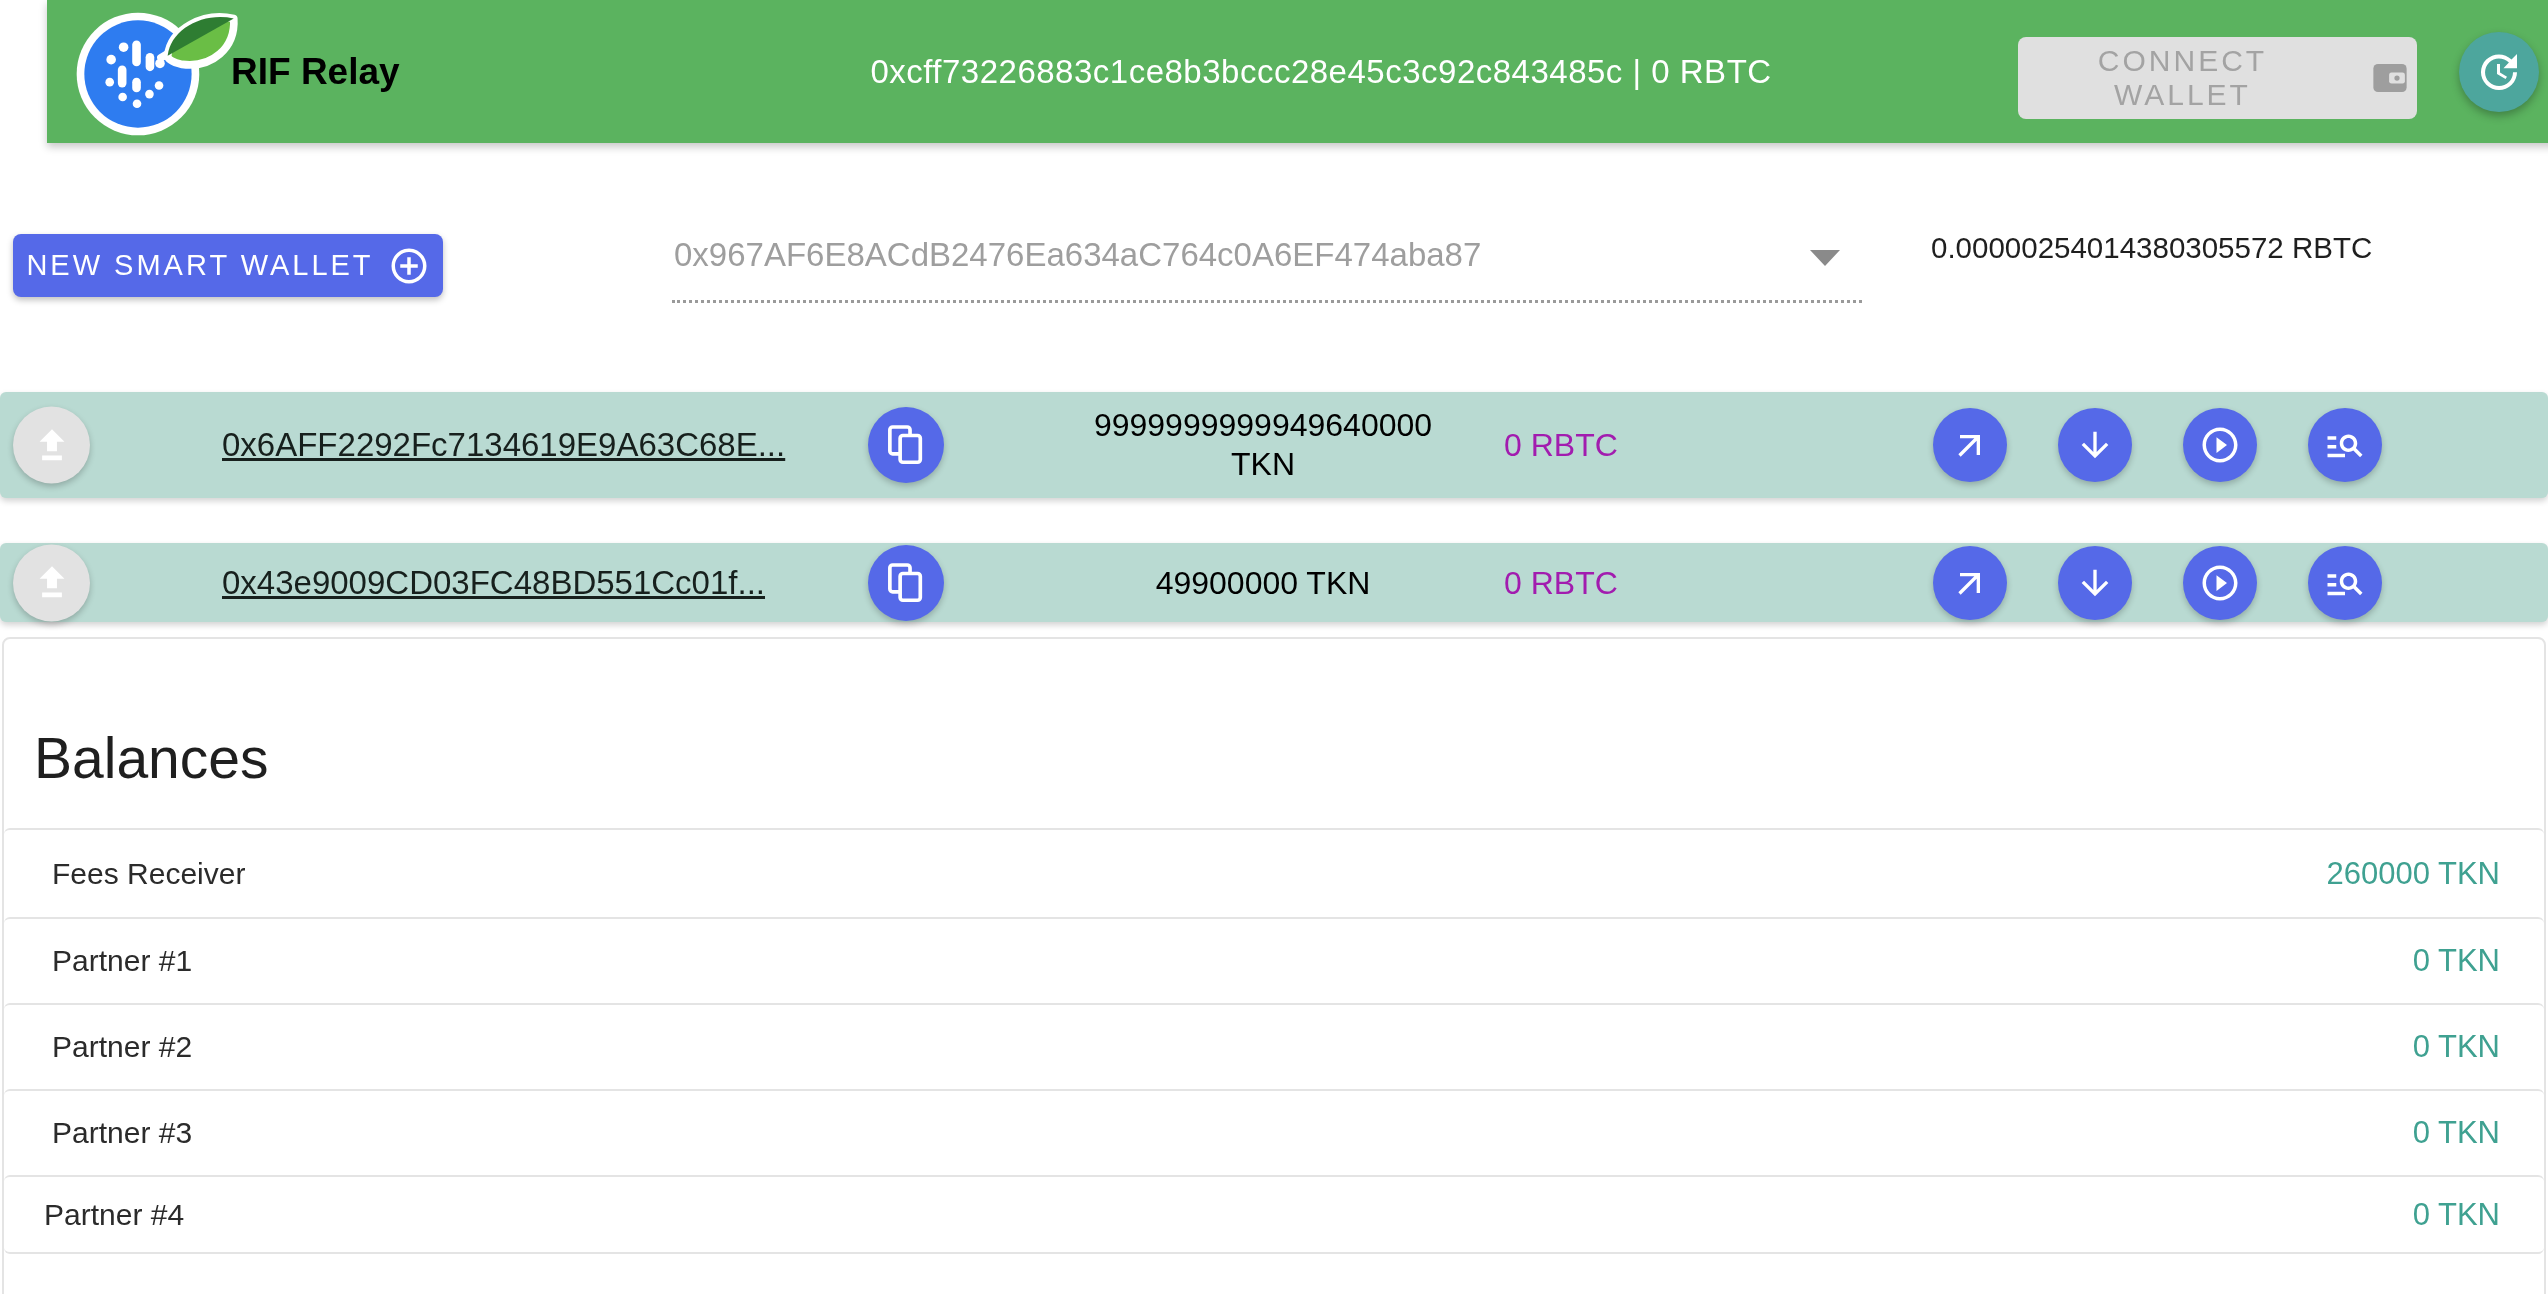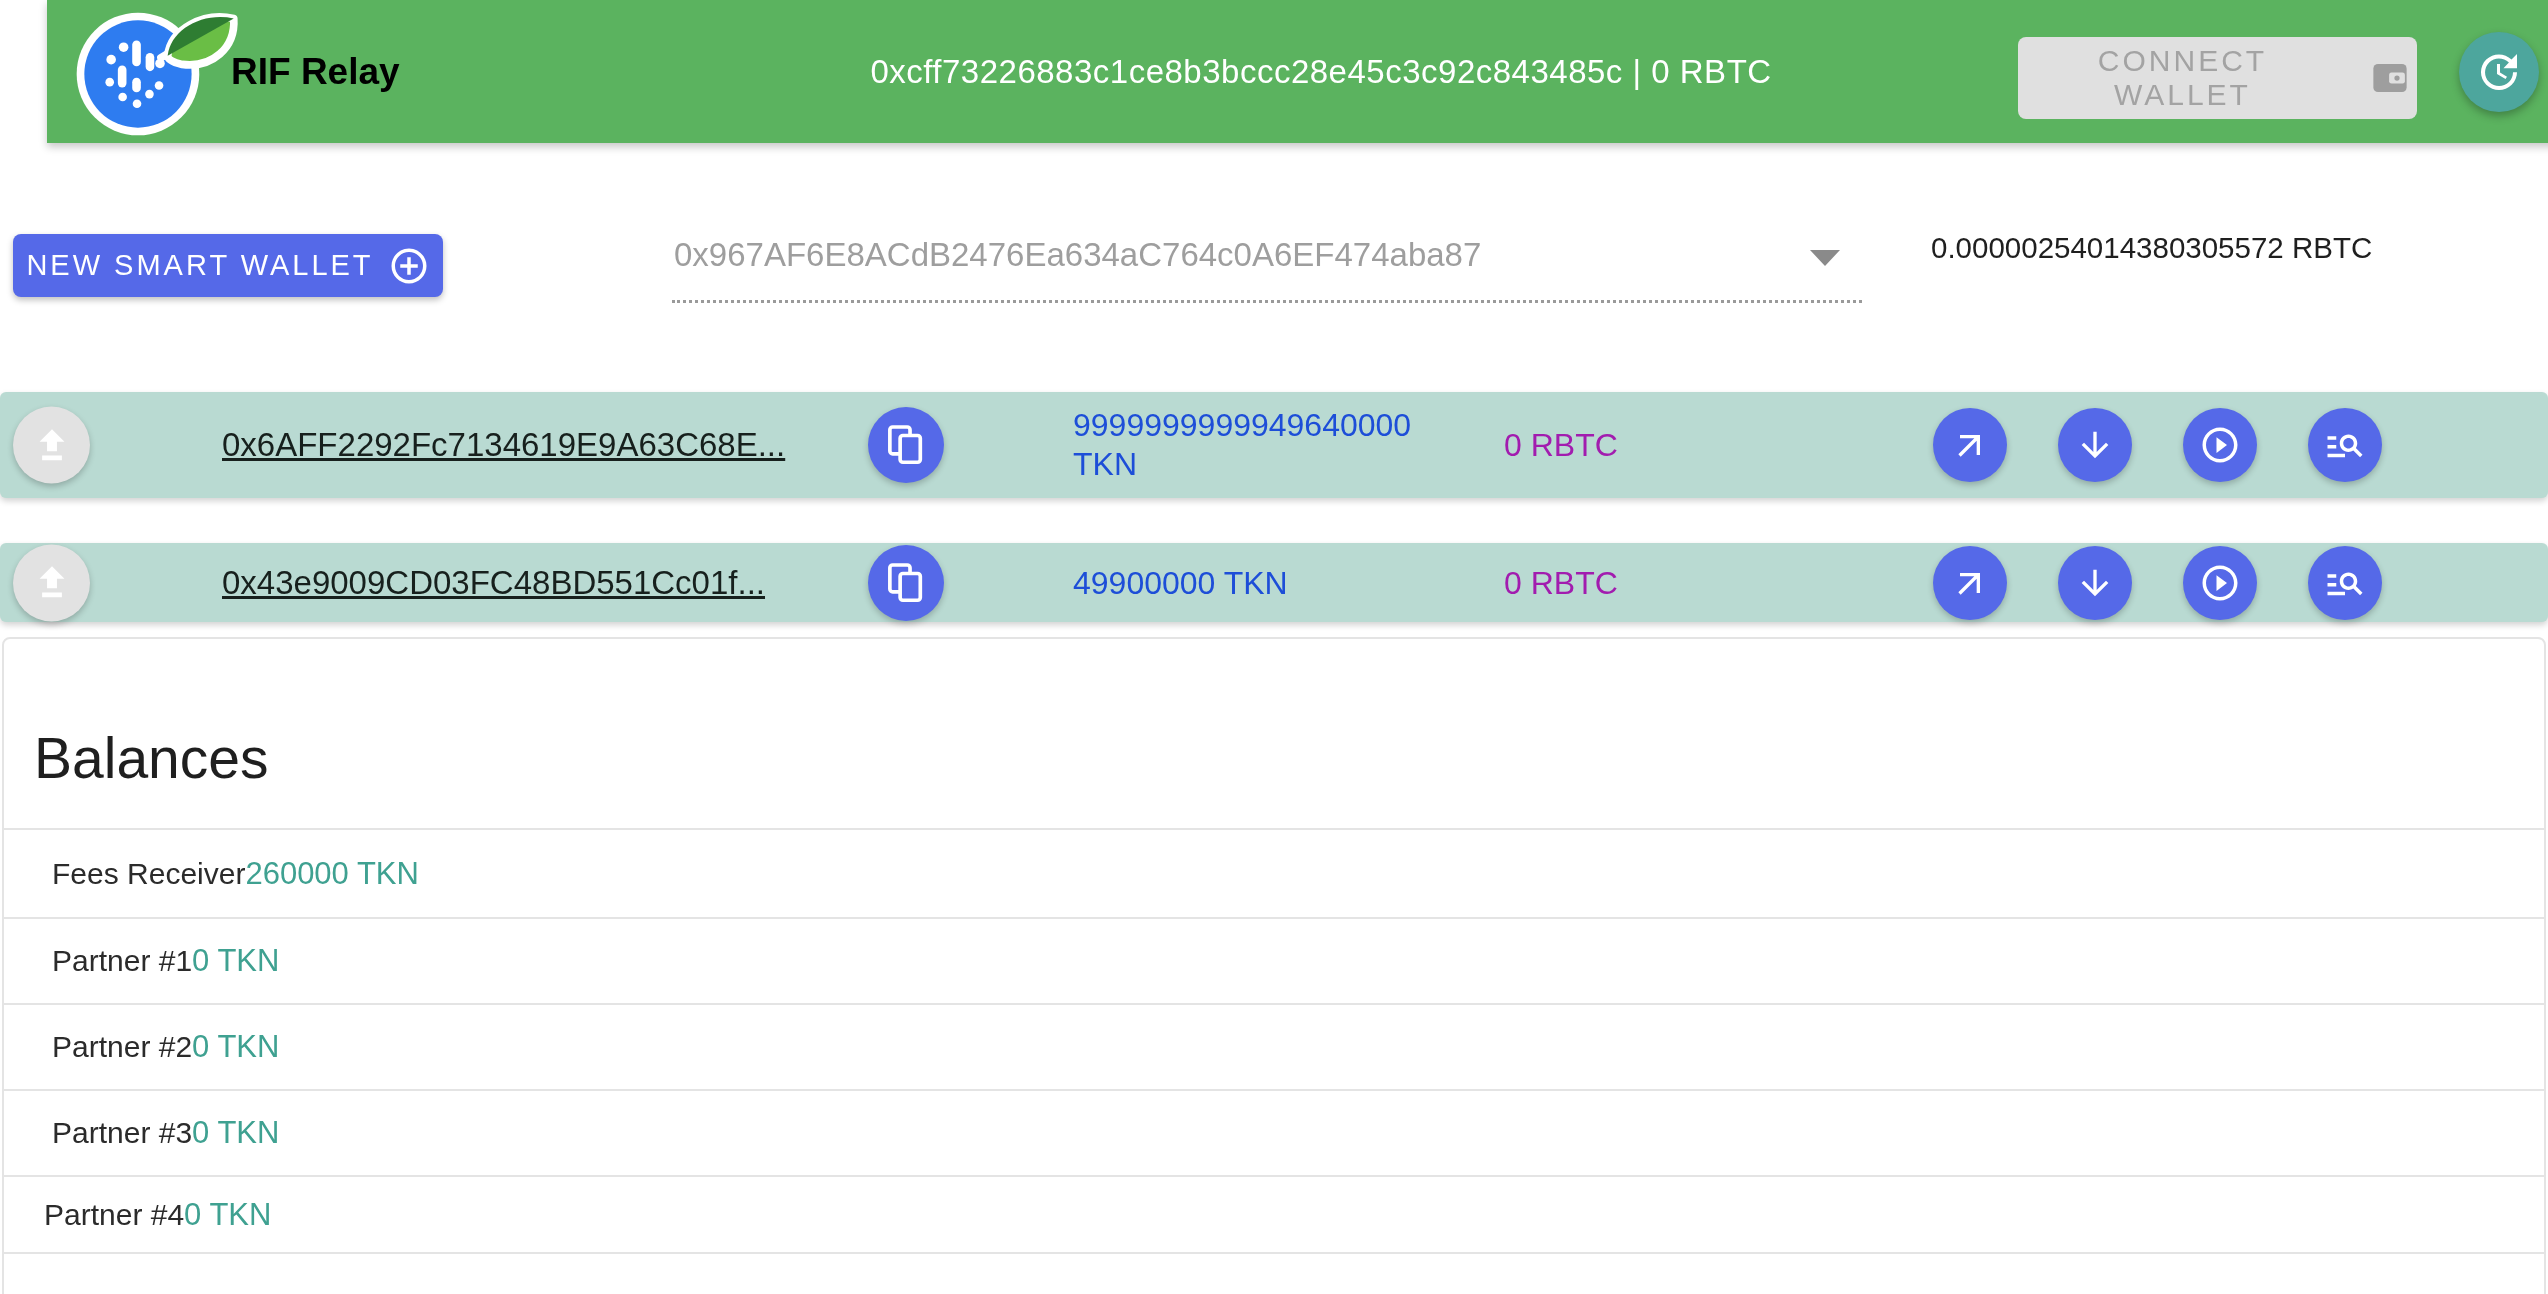--- a/index.html
+++ b/index.html
@@ -82,37 +82,37 @@
   .fab{
     border:none;border-radius:50%;display:flex;align-items:center;justify-content:center;
     box-shadow:0 3px 6px rgba(0,0,0,.22);cursor:pointer;padding:0;
   }
   .fab.blue{background:var(--primary-blue);}
   .fab.gray{background:#e2e2e2;}
   .upload-fab{left:13px;width:77px;height:77px;}
   .copy-fab{left:868px;width:76px;height:76px;}
   .copy-front{fill:var(--primary-blue);}
   .address{left:222px;font-size:33px;color:#17201d;white-space:nowrap;text-decoration:underline;}
-  .token-amount{left:1073px;width:380px;font-size:32px;line-height:39px;color:#1d4ed8;}
+  .token-amount{left:1073px;width:380px;font-size:32px;line-height:39px;color:#000000;text-align:center;}
   .rbtc-amount{left:1504px;font-size:32px;color:#a21caf;white-space:nowrap;}
   .act-1{left:1933px;} .act-2{left:2058px;} .act-3{left:2183px;} .act-4{left:2308px;}
   .action-fab{width:74px;height:74px;}
 
   
   .balances-card{
     position:absolute;left:2px;top:637px;width:2544px;height:700px;
     background:#fff;border:2px solid var(--divider);border-radius:8px 8px 0 0;
   }
   .balances-title{
     position:absolute;left:30px;top:48px;font-size:57px;font-weight:400;color:#1f1f1f;
   }
   .balances-table{position:absolute;left:0;top:189px;width:100%;}
   .brow{
-    display:flex;align-items:center;justify-content:flex-start;
-    padding:0 44px 0 48px;border-top:2px solid var(--divider);
+    display:flex;align-items:center;justify-content:space-between;
+    padding:0 44px 0 48px;border-top:2px solid var(--divider);border-radius:6px;
   }
   .brow.h1{height:89px;} .brow.h2{height:86px;} .brow.last{height:79px;border-bottom:2px solid var(--divider);padding-left:40px;}
   .brow .label{font-size:30px;color:#2b2b2b;}
   .brow .value{font-size:31px;color:var(--balance-value);}
 </style>
 </head>
 <body>
 
 <header class="appbar">
   <span class="logo">

